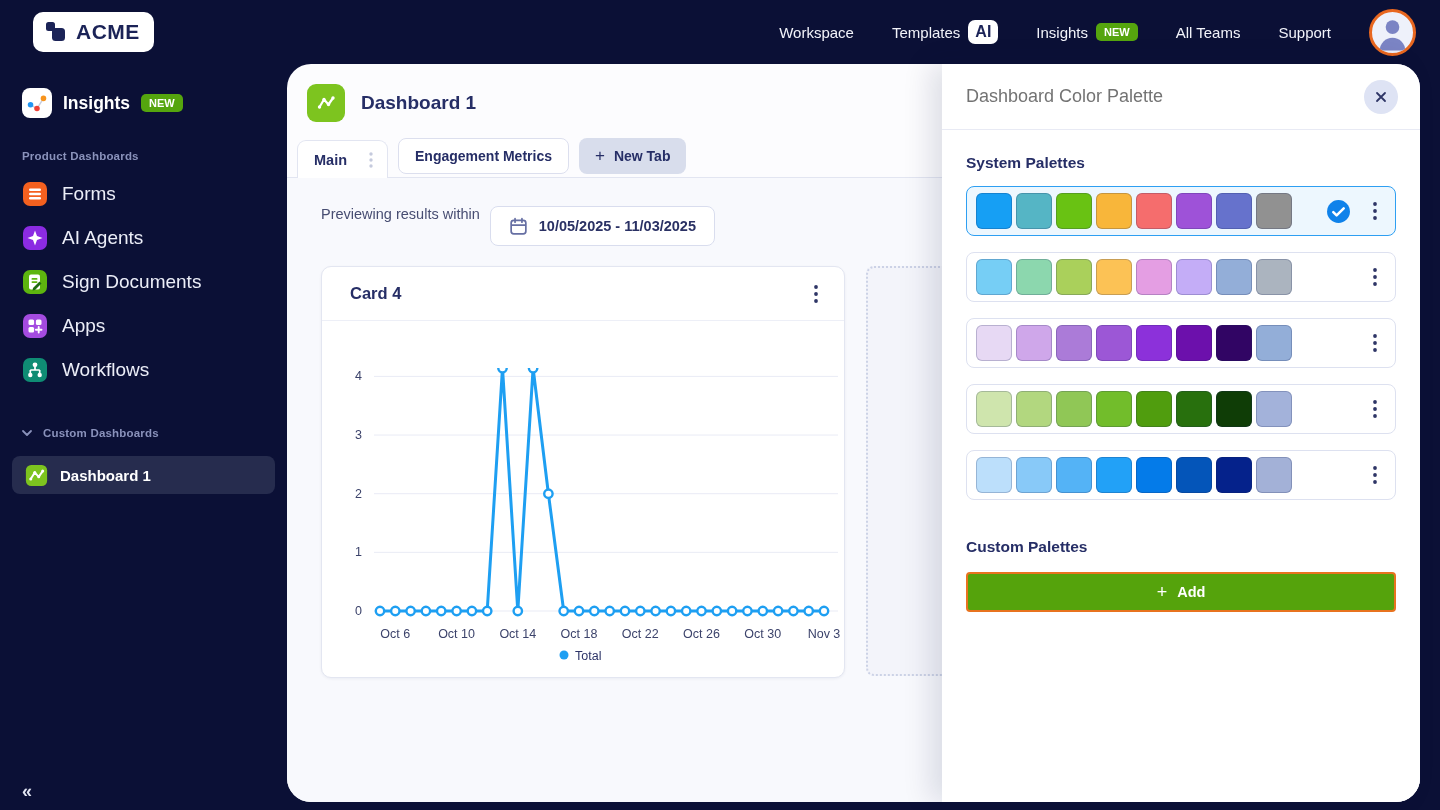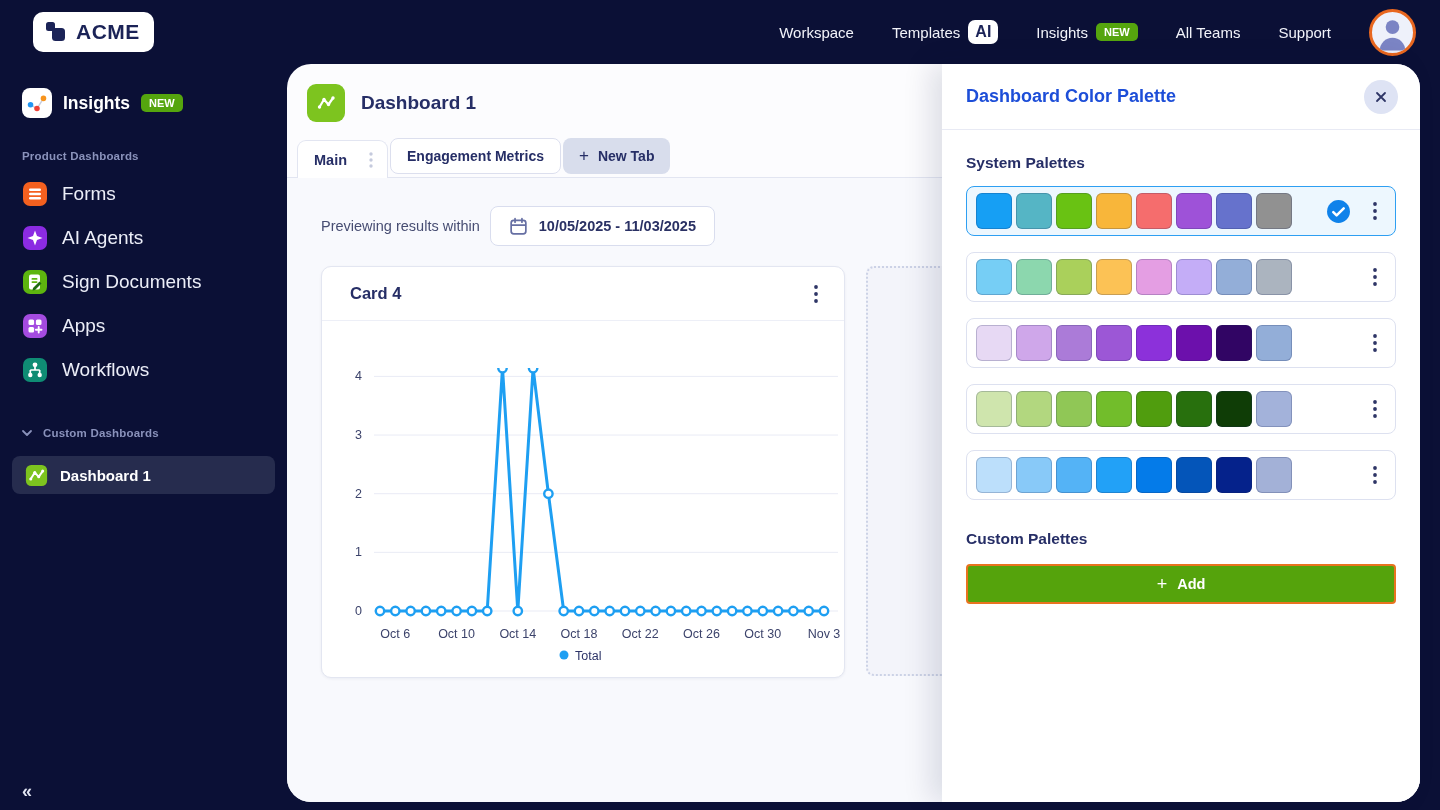--- a/index.html
+++ b/index.html
@@ -32,51 +32,51 @@
   .dash-item { margin:16px 12px 0 12px; height:38px; background:#262c4e; border-radius:8px; display:flex; align-items:center; gap:12px; padding-left:13px; cursor:pointer; }
   .dash-item-label { font-size:15px; font-weight:600; color:#ffffff; }
   .add-new { margin:10px 12px 0 12px; height:39px; border:1px solid #3f4670; border-radius:8px; display:flex; align-items:center; gap:12px; padding-left:11px; cursor:pointer; }
   .add-new-label { font-size:15px; font-weight:600; color:#ffffff; }
   .collapse { position:absolute; left:22px; bottom:8px; color:#e2e5f2; font-size:18px; font-weight:bold; cursor:pointer; }
   
   .main-panel { position:absolute; left:287px; top:64px; width:1133px; height:738px; background:#fcfcfe; border-radius:24px; overflow:hidden; display:flex; flex-direction:column; }
   .main-header { display:flex; align-items:center; gap:16px; padding:20px 0 16px 20px; }
   .main-title { font-size:19px; font-weight:bold; color:#262e66; }
   .dash-icon-lg { width:38px; height:38px; border-radius:9px; background:#7dc41f; display:flex; align-items:center; justify-content:center; }
-  .tabstrip { display:flex; align-items:flex-end; padding-left:10px; gap:2px; border-bottom:1px solid #e2e5f1; background:#fcfcfe; }
+  .tabstrip { display:flex; align-items:flex-end; padding-left:10px; gap:10px; border-bottom:1px solid #e2e5f1; background:#fcfcfe; }
   .tab-main { height:38px; display:flex; align-items:center; gap:22px; padding:0 14px 0 16px; background:#ffffff; border:1px solid #e2e5f1; border-bottom:none; border-radius:9px 9px 0 0; margin-bottom:-1px; font-weight:bold; font-size:14.5px; color:#262e66; cursor:pointer; }
   .tab-btn { height:36px; margin-bottom:3px; display:flex; align-items:center; padding:0 16px; background:#ffffff; border:1px solid #dcdfee; border-radius:8px; font-size:14px; font-weight:600; color:#262e66; cursor:pointer; }
   .tab-new { background:#d8ddec; border:none; gap:9px; font-weight:600; }
   .tab-new .plus { font-size:17px; font-weight:400; }
   .main-body { flex:1; background:#f8f9fd; padding:28px 0 0 34px; position:relative; }
-  .preview-row { display:flex; align-items:center; }
+  .preview-row { display:flex; }
   .preview-label { font-size:14.5px; color:#474d72; }
   .date-picker { margin-left:10px; display:inline-flex; align-items:center; gap:11px; height:40px; padding:0 18px; background:#ffffff; border:1px solid #d9ddee; border-radius:8px; cursor:pointer; }
   .date-text { font-size:14.5px; font-weight:600; color:#2a3164; }
   .cards-row { margin-top:20px; display:flex; gap:21px; align-items:flex-start; }
   .card { width:524px; background:#ffffff; border:1px solid #e3e6f1; border-radius:10px; box-shadow:0 1px 3px rgba(20,30,80,.06); }
   .card-header { height:54px; display:flex; align-items:center; justify-content:space-between; padding:0 22px 0 28px; border-bottom:1px solid #edeff7; }
   .card-title { font-size:16.5px; font-weight:bold; color:#262e66; }
   .card-chart { padding:8px 0 8px 0; }
   .placeholder-card { width:380px; height:410px; border:2px dotted #ccd2e6; border-radius:8px; background:#f3f4fa; }
   .kebab-btn { cursor:pointer; display:flex; align-items:center; padding:4px; }
   
   .right-panel { position:absolute; left:942px; top:64px; width:478px; height:738px; background:#ffffff; border-radius:0 24px 24px 0; box-shadow:-12px 0 28px rgba(11,16,54,.12); display:flex; flex-direction:column; }
   .panel-header { height:66px; display:flex; align-items:center; justify-content:space-between; padding:0 22px 0 24px; border-bottom:1px solid #e8eaf4; }
-  .panel-title { font-size:18px; font-weight:bold; color:#1d4ed8; }
+  .panel-title { font-size:18px; font-weight:normal; color:#737373; }
   .close-btn { width:34px; height:34px; border-radius:50%; background:#dee3f4; display:flex; align-items:center; justify-content:center; cursor:pointer; }
   .panel-body { padding:24px 24px 0 24px; }
   .panel-heading { font-size:15.5px; font-weight:bold; color:#262e66; }
   .palette-list { margin-top:14px; }
   .palette-row { display:flex; align-items:center; justify-content:space-between; height:50px; border:1px solid #dde1f0; border-radius:8px; background:#ffffff; padding:0 14px 0 9px; margin-bottom:16px; cursor:pointer; }
   .palette-row.selected { border:1.5px solid #2e9ff2; background:#edf7fe; }
   .swatches { display:flex; gap:4px; }
   .swatch { width:36px; height:36px; border-radius:6px; box-shadow:inset 0 0 0 1px rgba(20,30,80,.22); }
   .row-actions { display:flex; align-items:center; gap:18px; }
-  .custom-heading { margin-top:30px; }
+  .custom-heading { margin-top:38px; }
   .add-btn { margin-top:16px; width:100%; height:40px; background:#55a30c; border:2px solid #e8731f; border-radius:4px; color:#ffffff; font-weight:bold; font-size:14.5px; display:flex; align-items:center; justify-content:center; gap:10px; cursor:pointer; font-family:"Liberation Sans",sans-serif; }
   .add-btn .plus { font-size:18px; font-weight:400; }
 </style>
 </head>
 <body>
 
 <div class="topnav">
   <div class="logo-box">
     <span style="display:flex">
       <svg width="26" height="26" viewBox="0 0 26 26">

